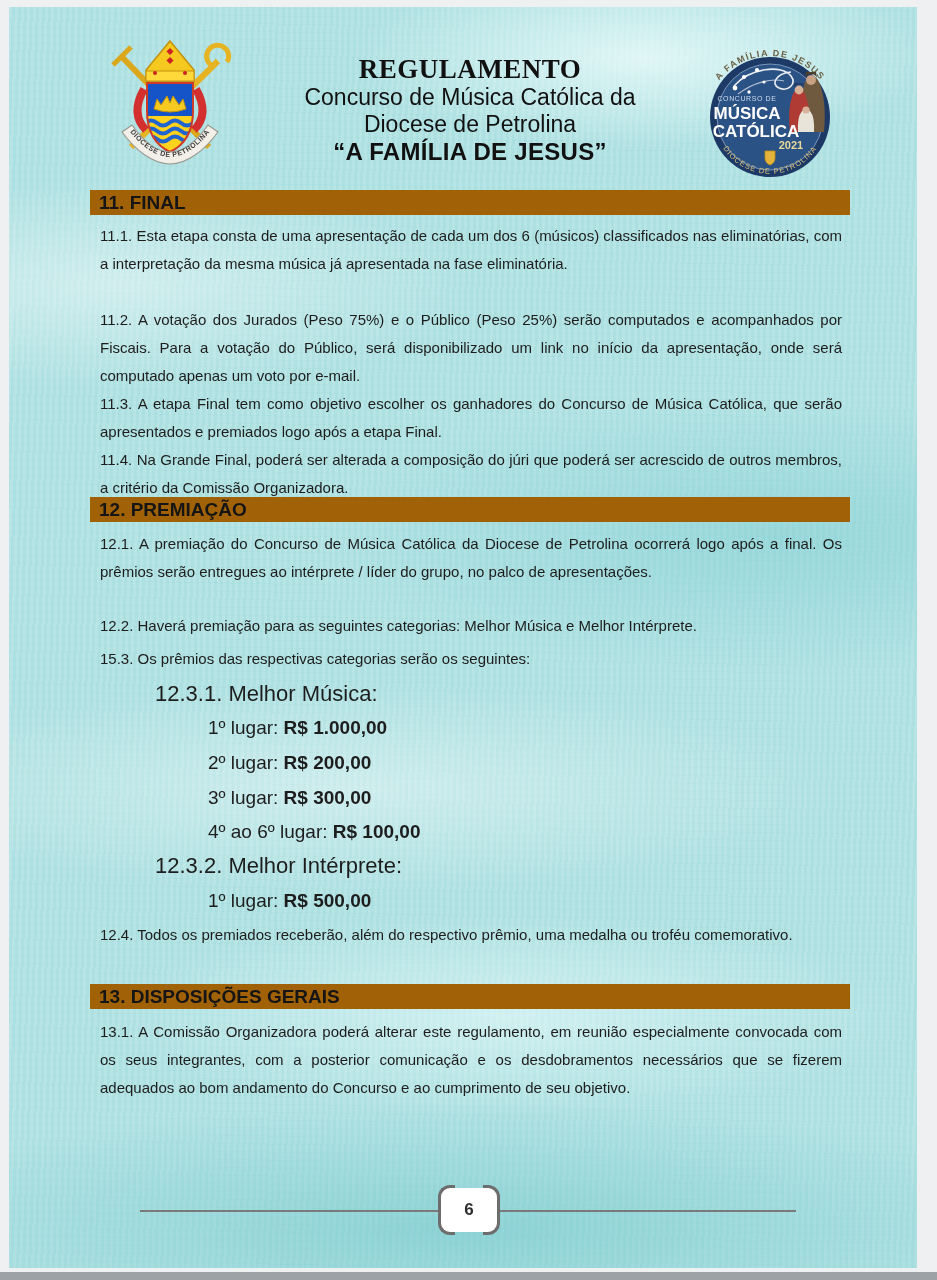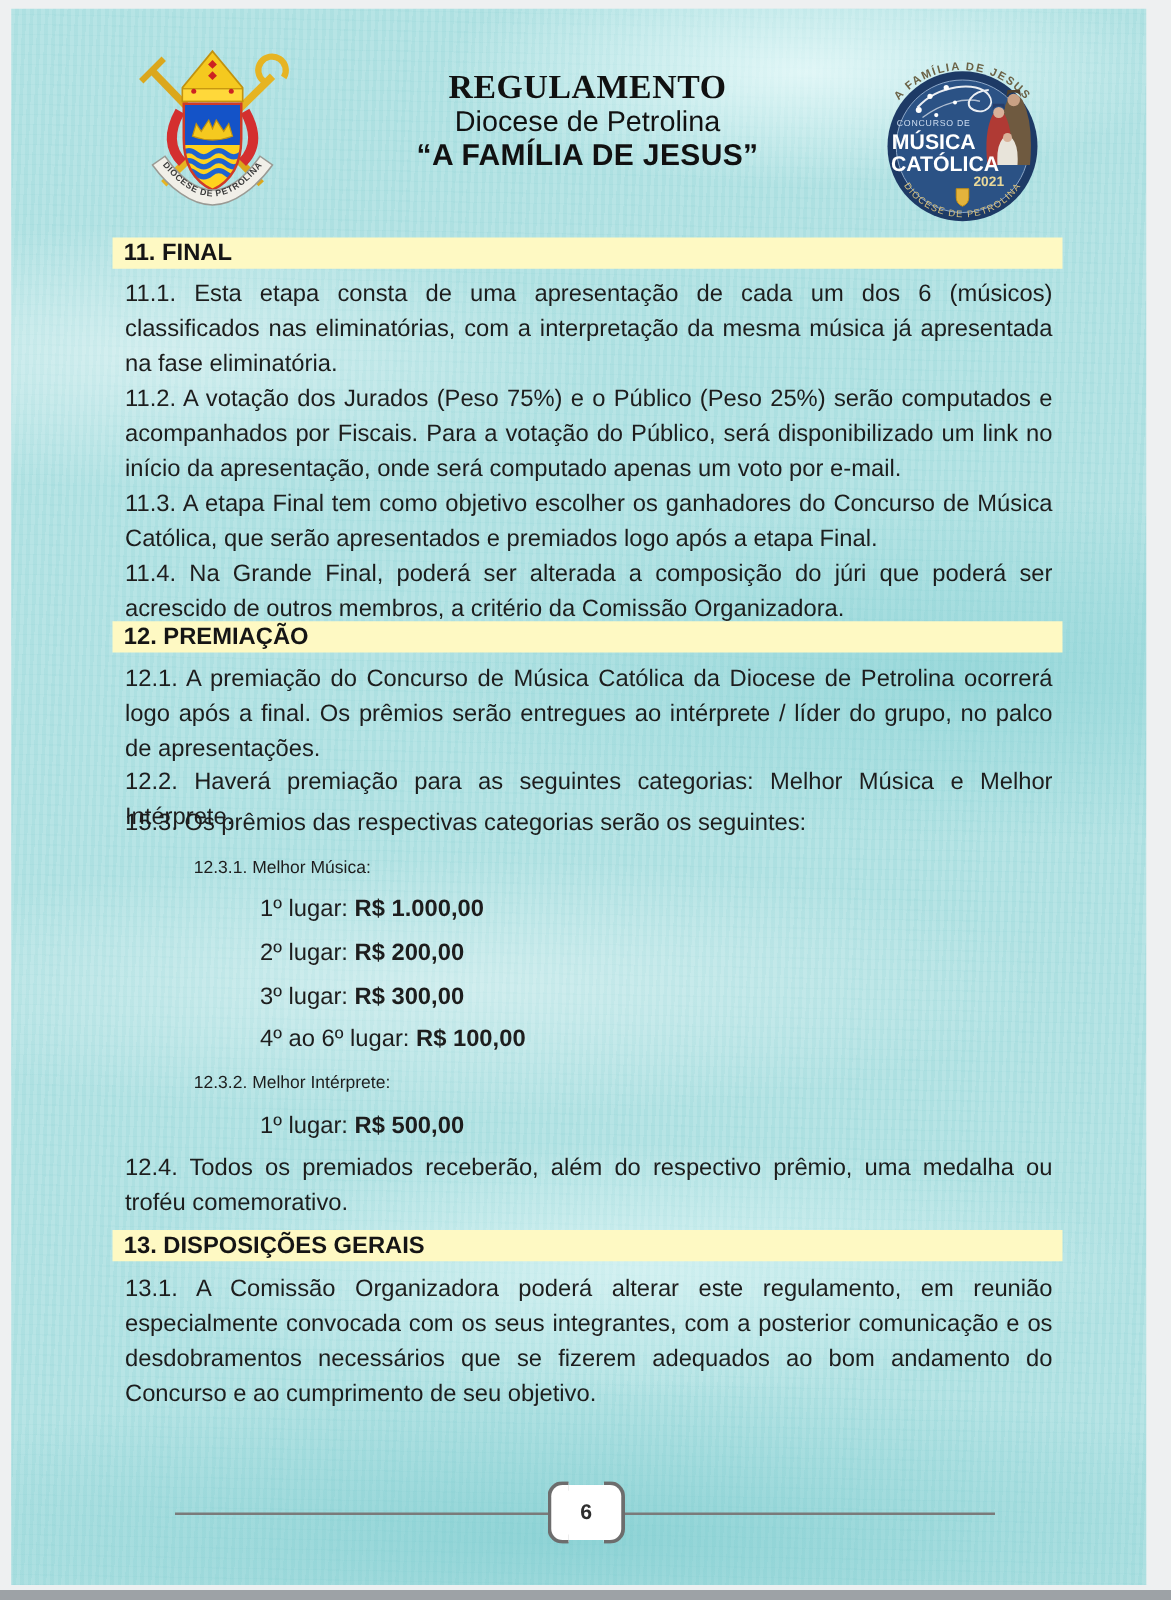--- a/index.html
+++ b/index.html
@@ -29,28 +29,28 @@
   .title-block{position:absolute;left:255px;top:54px;width:430px;text-align:center;color:#111;}
   .doc-title{font-size:27px;font-weight:bold;letter-spacing:.5px;line-height:30px;font-family:Liberation Serif, serif;}
   .doc-sub{font-size:23px;line-height:27px;}
   .doc-motto{font-size:24px;font-weight:bold;line-height:28px;letter-spacing:.3px;}
   .crest{position:absolute;left:95px;top:30px;width:150px;height:152px;}
   .badge{position:absolute;left:694px;top:24px;width:152px;height:162px;}
 
   
   .block{position:absolute;left:90px;width:760px;color:#1d1d1d;}
   .sec-bar{
-    height:25px;line-height:25px;background:#fef9c3;
+    height:25px;line-height:25px;background:#a16207;
     font-size:19px;font-weight:bold;padding-left:9px;box-sizing:border-box;color:#151515;
   }
   .para{
-    font-size:19px;line-height:28px;text-align:justify;
+    font-size:15px;line-height:28px;text-align:justify;
     padding:0 8px 0 10px;box-sizing:border-box;
   }
-  .sub-label{font-size:14px;line-height:27px;padding-left:65px;}
+  .sub-label{font-size:22px;line-height:27px;padding-left:65px;}
   .prize-row{font-size:19px;line-height:27px;padding-left:118px;}
   .prize-amount{font-weight:bold;margin-top:36px;}
 
   
   .footer-line{position:absolute;left:140px;top:1210px;width:656px;border-top:2px solid #7a7a7a;}
   .page-num{
     position:absolute;left:441px;top:1188px;width:56px;height:44px;background:#fff;border-radius:9px;
     display:flex;align-items:center;justify-content:center;
     font-size:17px;font-weight:bold;color:#2e2e2e;
   }
@@ -103,20 +103,21 @@
   <defs>
       <path id="crestBannerPath" d="M35,101 C50,119 63,126 75,126 C87,126 100,119 115,101" fill="none"></path>
     </defs>
   <text font-size="7" font-weight="bold" fill="#3a3a3a" letter-spacing="0.6">
     <textPath href="#crestBannerPath" startOffset="50%" text-anchor="middle">DIOCESE DE PETROLINA</textPath>
   </text>
 </svg>
 
 <div class="title-block">
   <div class="doc-title">REGULAMENTO</div>
+  <div class="doc-sub">Concurso de Música Católica da</div>
   <div class="doc-sub">Diocese de Petrolina</div>
   <div class="doc-motto">“A FAMÍLIA DE JESUS”</div>
 </div>
 
 <svg class="badge" viewBox="0 0 152 162">
   <defs>
     <path id="badgeTopArc" d="M11,97 A65,65 0 0 1 141,97" fill="none"></path>
     <path id="badgeBotArc" d="M26,119 A56,56 0 0 0 126,119" fill="none"></path>
   </defs>
   <text font-size="9" font-weight="bold" fill="#6b6246" letter-spacing="1.4">

